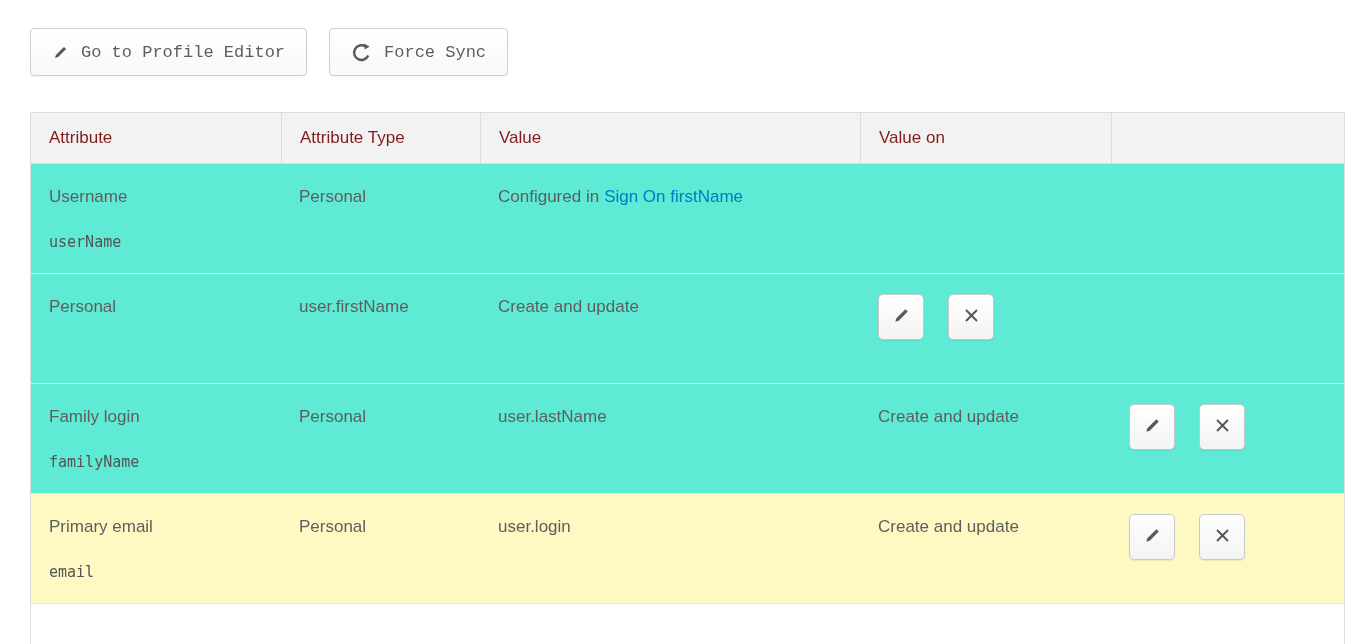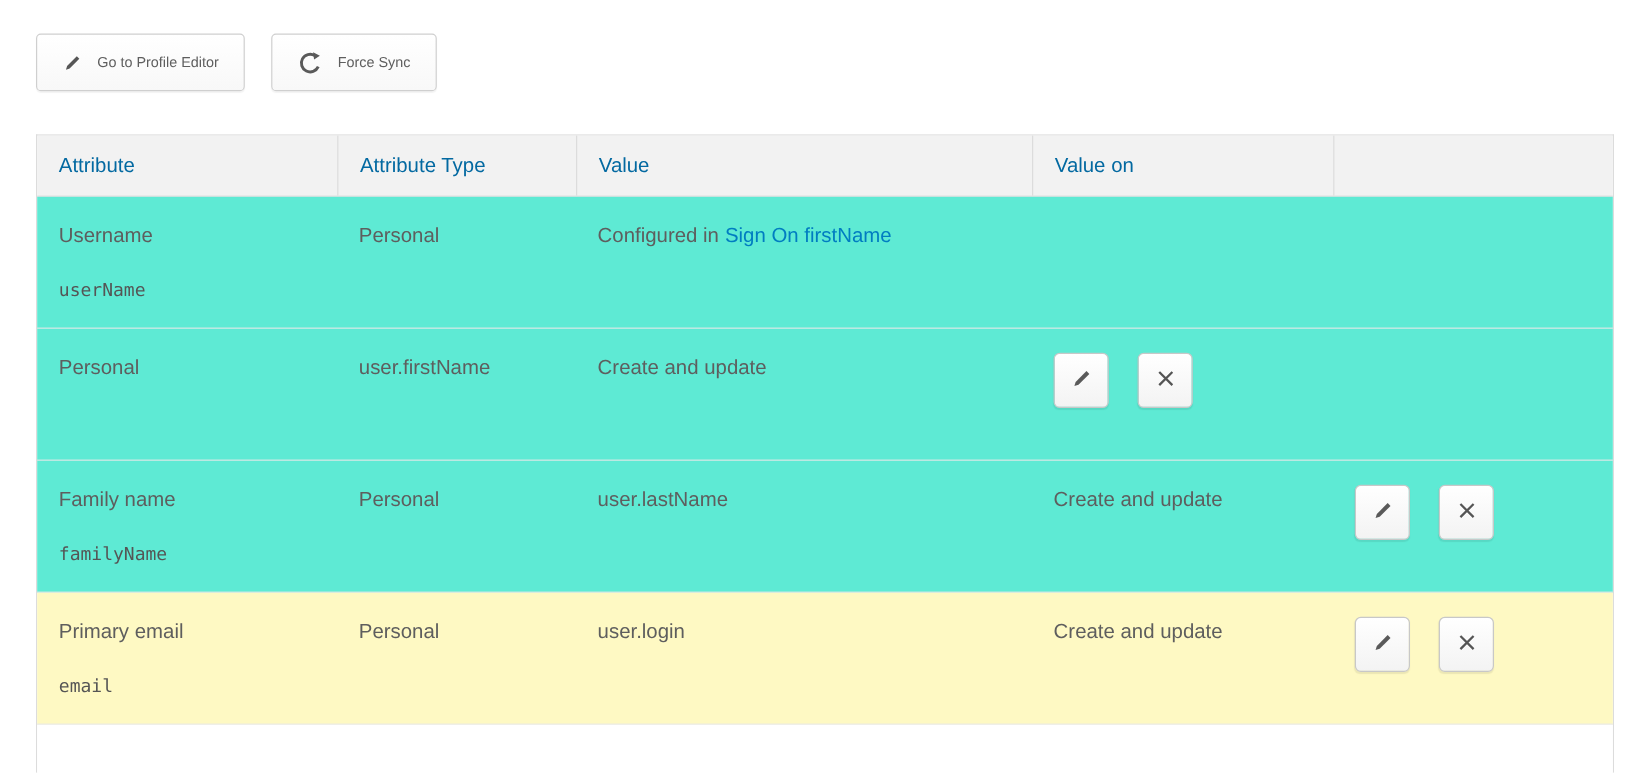--- a/index.html
+++ b/index.html
@@ -14,22 +14,22 @@
   .page { padding: 28px 25px 0 30px; }
 
   
   .toolbar { display: flex; gap: 22px; }
   .btn {
     display: inline-flex; align-items: center; gap: 12px;
     height: 48px; padding: 0 21px;
     background: linear-gradient(#ffffff, #f8f8f8);
     border: 1px solid #cfcfcf; border-radius: 4px;
     box-shadow: 0 1px 1px rgba(0,0,0,0.05);
-    font-family: Liberation Sans, sans-serif;
-    font-size: 12px; color: #5e5e5e; cursor: pointer;
+    font-family: Liberation Mono, monospace;
+    font-size: 17px; color: #5e5e5e; cursor: pointer;
     white-space: nowrap;
   }
   .btn .ic { display: inline-flex; align-items: center; }
 
   
   .tbl {
     margin-top: 36px; width: 1315px;
     border: 1px solid #dcdcdc; border-bottom: none;
     background: #fff;
   }
@@ -37,21 +37,21 @@
     display: grid;
     grid-template-columns: 250px 199px 380px 251px auto;
   }
   .thead {
     background: #f2f2f2;
     height: 51px;
     border-bottom: 1px solid #dcdcdc;
   }
   .th {
     display: flex; align-items: center;
-    padding-left: 18px; font-size: 17px; color: #0369a1;
+    padding-left: 18px; font-size: 17px; color: #7f1d1d;
     border-left: 1px solid #dcdcdc;
     height: 100%;
   }
   .th:first-child { border-left: none; }
 
   .row { min-height: 110px; border-bottom: 1px solid #e8e8e8; background: #5eead4; }
   .row.highlight { background: #fef9c3; }
   .cell { padding: 23px 18px 0 18px; font-size: 17px; color: #5e5e5e; }
   .mono {
     display: block; margin-top: 26px;
@@ -136,21 +136,21 @@
             <svg width="17" height="17" viewBox="0 0 18 18">
                 <path d="M3.2 3.2 L14.8 14.8 M14.8 3.2 L3.2 14.8" stroke="#555" stroke-width="2" fill="none"></path>
               </svg>
           </span>
         </button>
       </div>
     </div>
 
     <div class="grid-row row">
       <div class="cell">
-        <span>Family name</span>
+        <span>Family login</span>
         <span class="mono">familyName</span>
       </div>
       <div class="cell">Personal</div>
       <div class="cell">user.lastName</div>
       <div class="cell">Create and update</div>
       <div class="actions">
         <button class="icon-btn">
           <span>
             <svg width="19" height="19" viewBox="0 0 20 20">
                 <path d="M3.5 16.5 L4.6 12.9 L14.1 3.4 L16.6 5.9 L7.1 15.4 Z" fill="#5a5a5a"></path>

